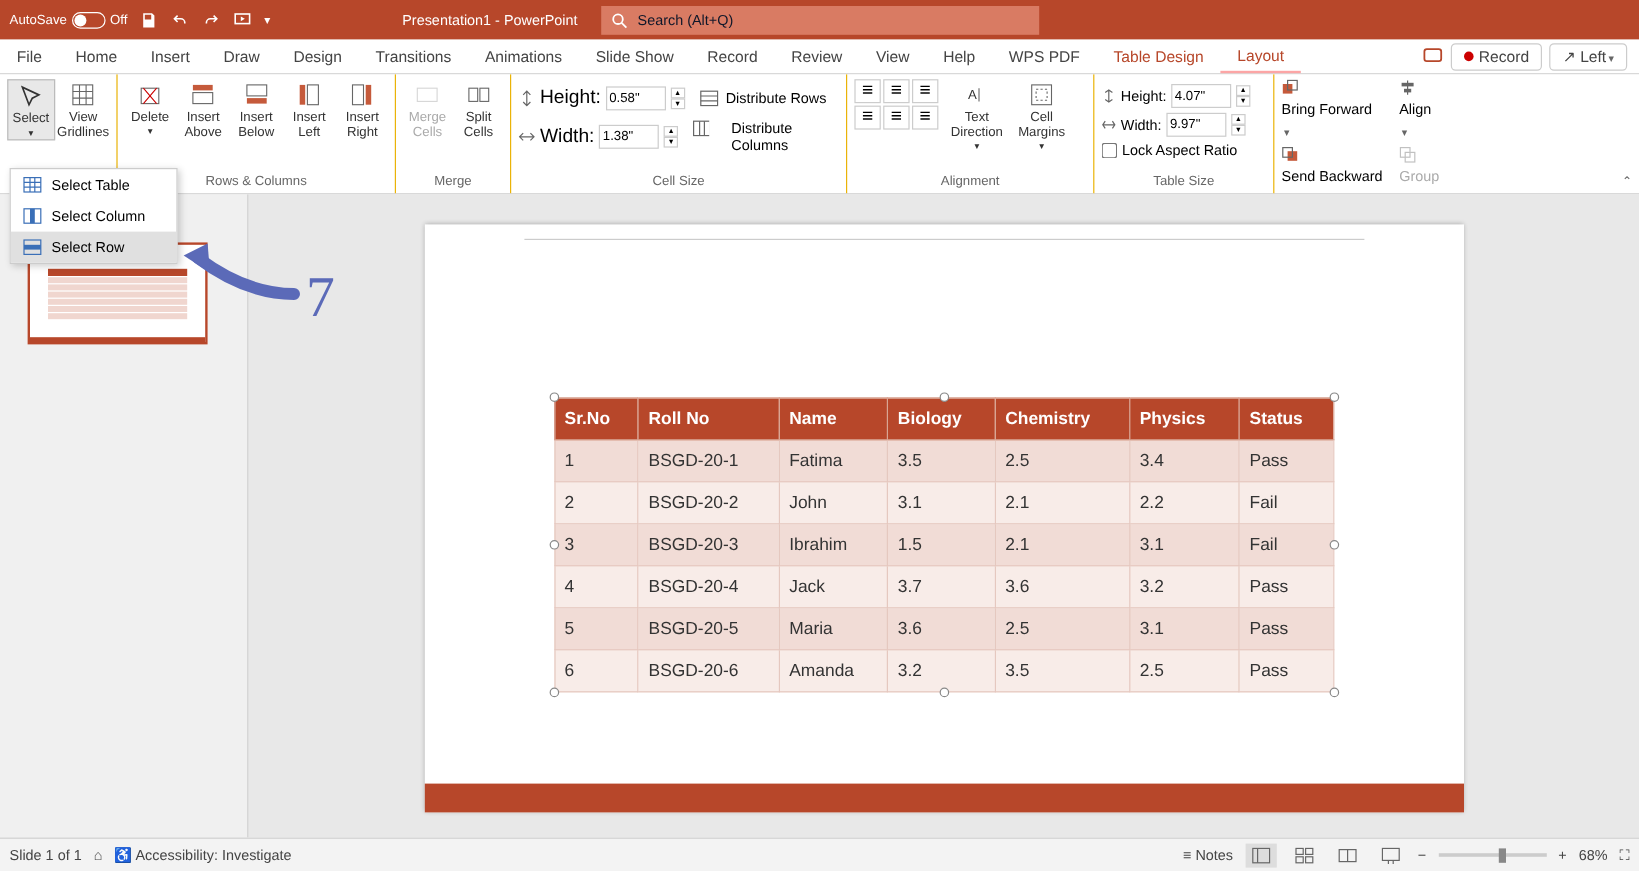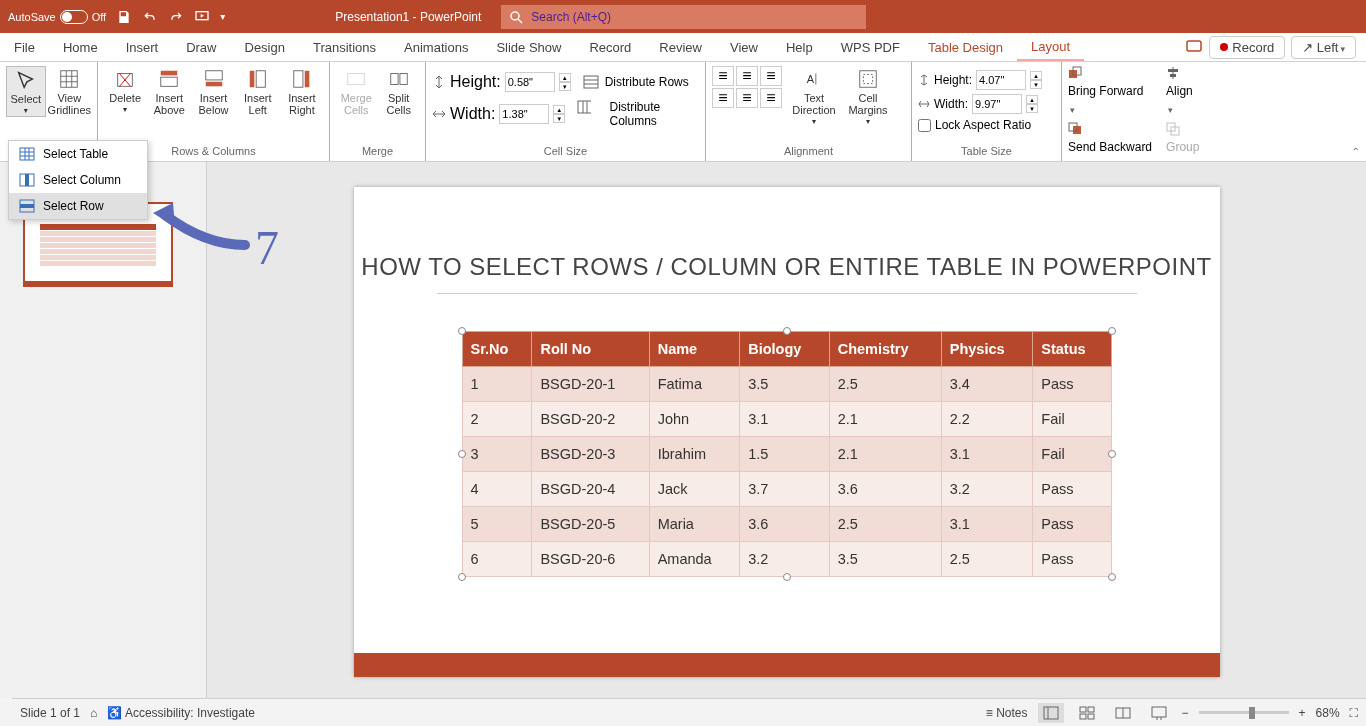--- a/index.html
+++ b/index.html
@@ -6,21 +6,21 @@
 body { background: #f3f3f3; width: 1366px; height: 726px; overflow: hidden; position: relative; user-select: none; }
 
 
 .titlebar { height: 33px; background: #B7472A; display: flex; align-items: center; color: #fff; font-size: 12px; }
 .titlebar .left { display: flex; align-items: center; gap: 10px; padding-left: 8px; }
 .autosave { display: flex; align-items: center; gap: 4px; font-size: 11px; }
 .toggle { width: 28px; height: 14px; border: 1px solid #fff; border-radius: 7px; position: relative; }
 .toggle::after { content:""; position:absolute; width:10px; height:10px; background:#fff; border-radius:50%; top:1px; left:1px; }
 .qat-icon { width: 16px; height: 16px; fill: #fff; }
 .titlebar .center { flex: 0 0 auto; margin-left: 110px; display:flex; align-items:center; gap:20px; }
-.searchbox { background: #D97B63; height: 24px; width: 365px; display:flex; align-items:center; padding:0 8px; color:#4c1d95; font-size:12px; gap:8px; }
+.searchbox { background: #D97B63; height: 24px; width: 365px; display:flex; align-items:center; padding:0 8px; color:#0f172a; font-size:12px; gap:8px; }
 .titlebar .right { margin-left:auto; display:flex; align-items:center; gap:14px; padding-right:8px; }
 .win-btn { width:40px; height:33px; display:flex; align-items:center; justify-content:center; }
 .avatar { width:22px; height:22px; border-radius:50%; background:#5a4a3a; border:1px solid #fff; }
 
 
 .tabs { height: 29px; background:#fff; display:flex; align-items:center; font-size:13px; color:#444; border-bottom:1px solid #d0d0d0; }
 .tabs .tab { padding:0 14px; height:100%; display:flex; align-items:center; cursor:pointer; }
 .tabs .tab.context { color:#B7472A; }
 .tabs .tab.active { color:#B7472A; border-bottom:2px solid #fca5a5; }
 .tabs .rightgroup { margin-left:auto; display:flex; align-items:center; gap:6px; padding-right:10px; }
@@ -77,21 +77,21 @@
 .tbl td { padding:9px 8px; border:1px solid #e5c8bf; color:#333; }
 .tbl tr.odd td { background:#f1dcd6; }
 .tbl tr.even td { background:#f8ece8; }
 .sel-handle { position:absolute; width:8px; height:8px; background:#fff; border:1px solid #888; border-radius:50%; }
 
 
 .anno-arrow { position:absolute; top:195px; left:145px; z-index:60; }
 .anno-num { position:absolute; top:220px; left:255px; font-size:48px; color:#5B6AB8; font-weight:300; z-index:60; font-family:"Segoe Script","Comic Sans MS",cursive; }
 
 
-.statusbar { position:absolute; bottom:0; left:0; right:0; height:28px; background:#f3f3f3; border-top:1px solid #d0d0d0; display:flex; align-items:center; font-size:12px; color:#444; padding:0 8px;margin-left:12px; }
+.statusbar { position:absolute; bottom:0; left:0; right:0; height:28px; background:#f3f3f3; border-top:1px solid #d0d0d0; display:flex; align-items:center; font-size:12px; color:#444; padding:0 8px; }
 .statusbar .sb-right { margin-left:auto; display:flex; align-items:center; gap:10px; }
 .view-btn { width:26px; height:20px; display:flex; align-items:center; justify-content:center; }
 .view-btn.active { background:#ddd; }
 .zoom-slider { width:90px; height:3px; background:#ccc; position:relative; }
 .zoom-slider::after { content:""; position:absolute; width:6px; height:12px; background:#888; top:-4px; left:50px; }
 
 svg { display:block; }
 .caret::after { content:"▾"; font-size:9px; margin-left:2px; color:#666; }
 </style>
 </head>
@@ -472,21 +472,20 @@
               <div class="r"></div>
               <div class="r"></div>
             </div>
         </div>
         <div class="thumb-bar"></div>
       </div>
     </div>
   </div>
   <div class="canvas">
     <div class="slide">
-      <div class="slide-title">HOW TO SELECT ROWS / COLUMN OR ENTIRE TABLE IN POWERPOINT</div>
       <div class="title-rule"></div>
       <div class="tbl-wrap">
         <div class="sel-handle" style="top:-4px;left:-4px"></div>
         <div class="sel-handle" style="top:-4px;left:50%;margin-left:-4px"></div>
         <div class="sel-handle" style="top:-4px;right:-4px"></div>
         <div class="sel-handle" style="top:50%;left:-4px;margin-top:-4px"></div>
         <div class="sel-handle" style="top:50%;right:-4px;margin-top:-4px"></div>
         <div class="sel-handle" style="bottom:-4px;left:-4px"></div>
         <div class="sel-handle" style="bottom:-4px;left:50%;margin-left:-4px"></div>
         <div class="sel-handle" style="bottom:-4px;right:-4px"></div>

